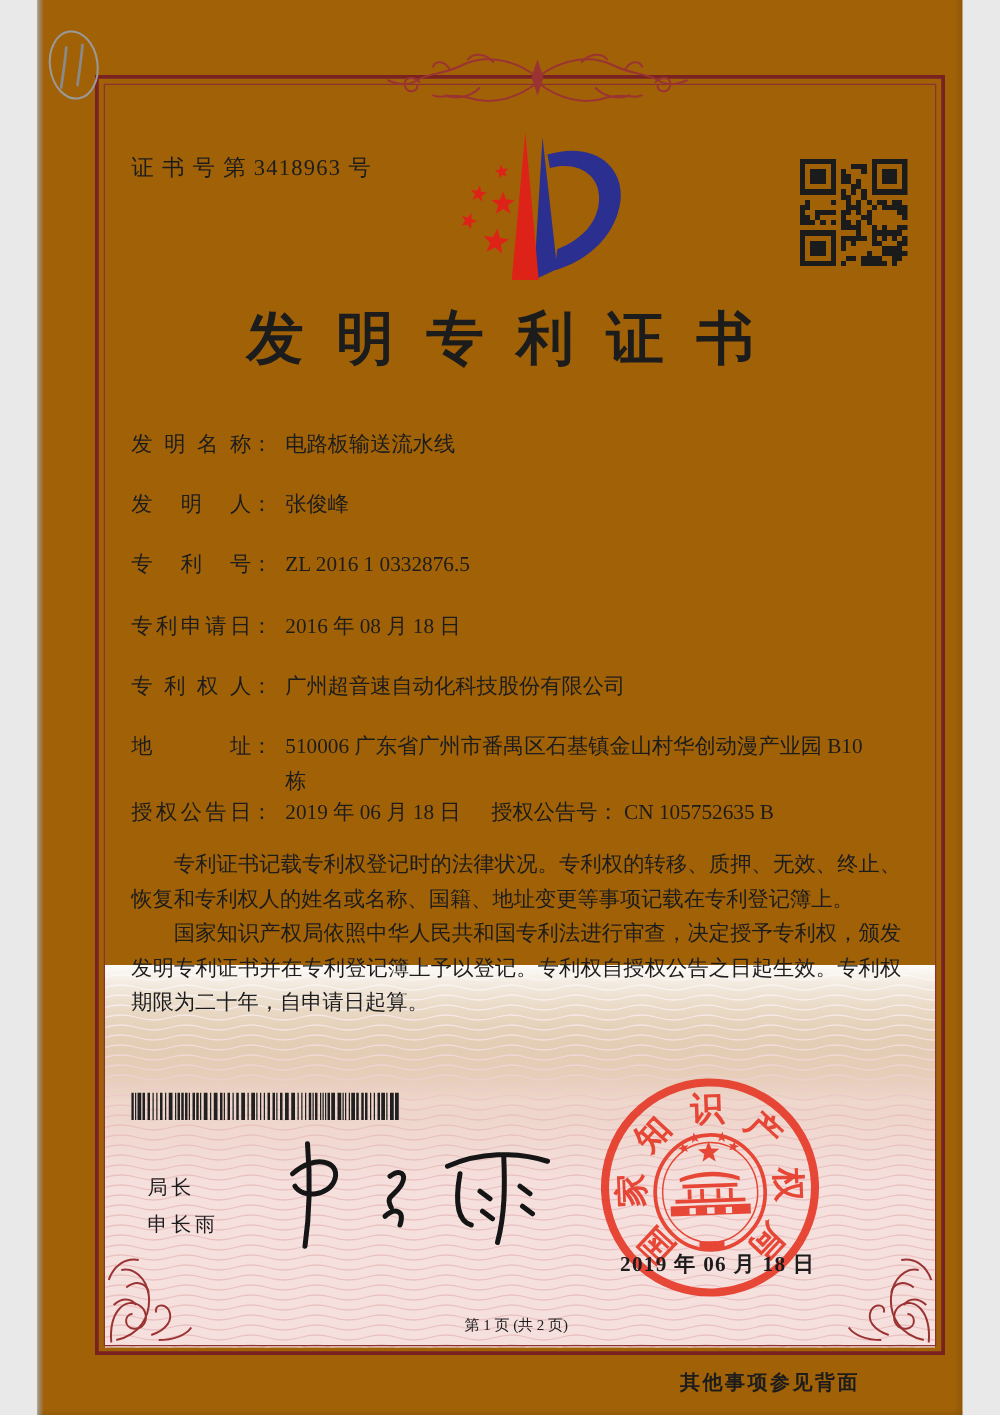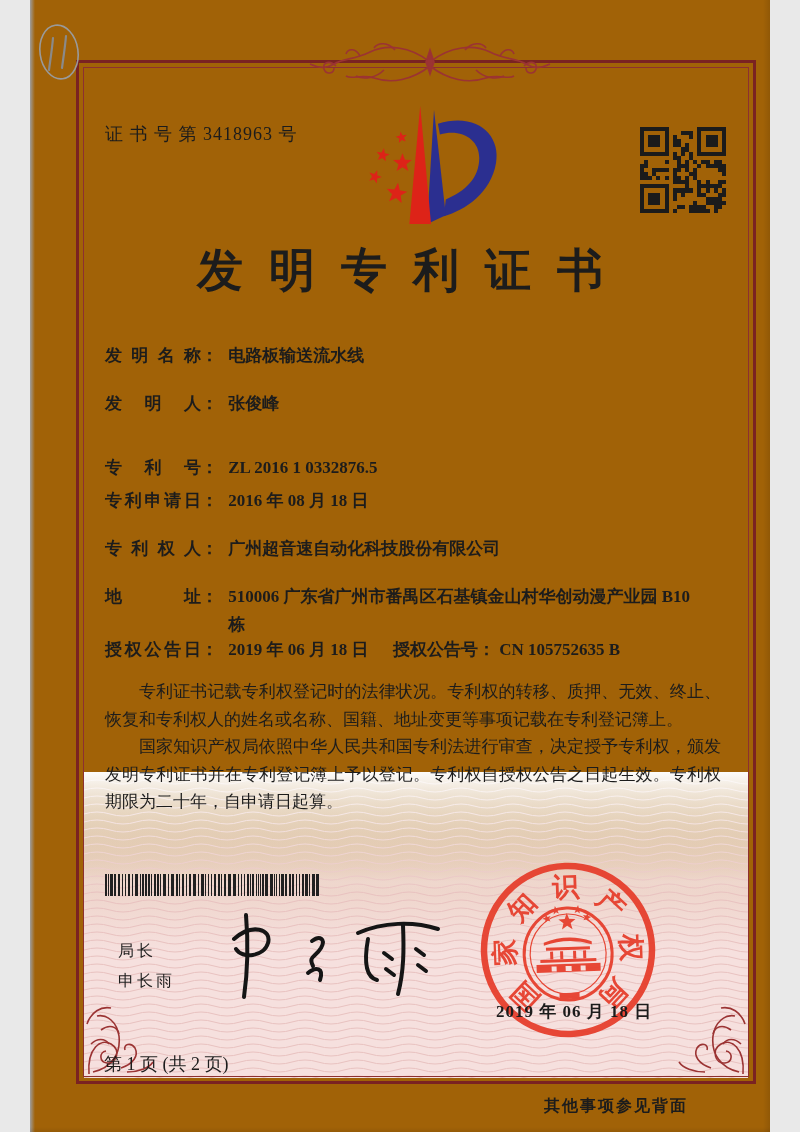--- a/index.html
+++ b/index.html
@@ -28,43 +28,43 @@
   .pink-fade{position:absolute;left:0;right:0;top:0;height:120px;
     background:linear-gradient(180deg,#fdfcfb 0,rgba(253,252,251,0) 100%);}
 
   .cert-no{position:absolute;left:75px;top:122px;font-size:18px;letter-spacing:1px;z-index:2;}
   .logo{position:absolute;left:328px;top:100px;width:150px;height:128px;z-index:2;}
   .qr{position:absolute;left:610px;top:127px;width:86px;height:86px;z-index:2;}
   .title{position:absolute;left:46px;top:240px;width:674px;text-align:center;
     font-size:46px;font-weight:bold;letter-spacing:26px;box-sizing:border-box;z-index:2;}
 
   .fields{position:absolute;left:75px;top:342px;width:618px;font-size:17px;z-index:2;}
-  .frow{position:absolute;left:0;line-height:28px;white-space:nowrap;font-weight:bold;}
+  .frow{position:absolute;left:0;line-height:28px;white-space:nowrap;}
   .flabel{display:inline-block;width:96px;text-align:justify;text-align-last:justify;vertical-align:top;}
   .fcolon{display:inline-block;vertical-align:top;}
   .fvalue{display:inline-block;margin-left:6px;vertical-align:top;}
   .fvalue.wrap{white-space:normal;width:474px;}
   .grant-pair2{position:absolute;left:288px;top:0;}
 
   .paras{position:absolute;left:75px;top:678px;width:616px;font-size:17px;
     line-height:27.5px;z-index:2;text-align:justify;}
   .paras p{margin:0;text-indent:2em;}
 
   .barcode{position:absolute;left:75px;top:874px;width:215px;height:22px;z-index:2;}
   .director{position:absolute;left:88px;top:936px;font-size:16px;line-height:30px;
     letter-spacing:3px;z-index:2;}
   .signature{position:absolute;left:188px;top:908px;width:240px;height:98px;z-index:3;}
 
   .seal{position:absolute;left:446px;top:858px;width:184px;height:184px;z-index:2;
     opacity:.93;transform:rotate(-2deg);}
   .seal-date{position:absolute;left:466px;top:1000px;font-size:17px;font-weight:600;
     letter-spacing:1px;z-index:3;}
 
-  .page-info{position:absolute;left:46px;top:1052px;width:674px;text-align:left;
-    font-size:18px;z-index:2;padding-left:28px;}
+  .page-info{position:absolute;left:46px;top:1052px;width:674px;text-align:center;
+    font-size:12px;z-index:2;}
   .back-note{position:absolute;left:46px;top:1096px;width:612px;text-align:right;
     font-size:16px;font-weight:600;letter-spacing:2px;z-index:2;font-family:Liberation Mono, monospace;}
 
   .ornament-top{position:absolute;left:270px;top:36px;width:260px;height:54px;z-index:2;}
   .ornament-bl{position:absolute;left:51px;top:984px;width:92px;height:92px;z-index:2;}
   .ornament-br{position:absolute;left:629px;top:984px;width:92px;height:92px;z-index:2;
     transform:scaleX(-1);}
   .annotation-11{position:absolute;left:6px;top:12px;width:48px;height:72px;z-index:5;}
 </style>
 </head>
@@ -408,21 +408,21 @@
 
   <div class="fields">
     <div class="frow" style="top:0">
       <span class="flabel">发明名称</span><span class="fcolon">：</span>
       <span class="fvalue">电路板输送流水线</span>
     </div>
     <div class="frow" style="top:48px">
       <span class="flabel">发明人</span><span class="fcolon">：</span>
       <span class="fvalue">张俊峰</span>
     </div>
-    <div class="frow" style="top:112px">
+    <div class="frow" style="top:96px">
       <span class="flabel">专利号</span><span class="fcolon">：</span>
       <span class="fvalue">ZL 2016 1 0332876.5</span>
     </div>
     <div class="frow" style="top:145px">
       <span class="flabel">专利申请日</span><span class="fcolon">：</span>
       <span class="fvalue">2016 年 08 月 18 日</span>
     </div>
     <div class="frow" style="top:193px">
       <span class="flabel">专利权人</span><span class="fcolon">：</span>
       <span class="fvalue">广州超音速自动化科技股份有限公司</span>

